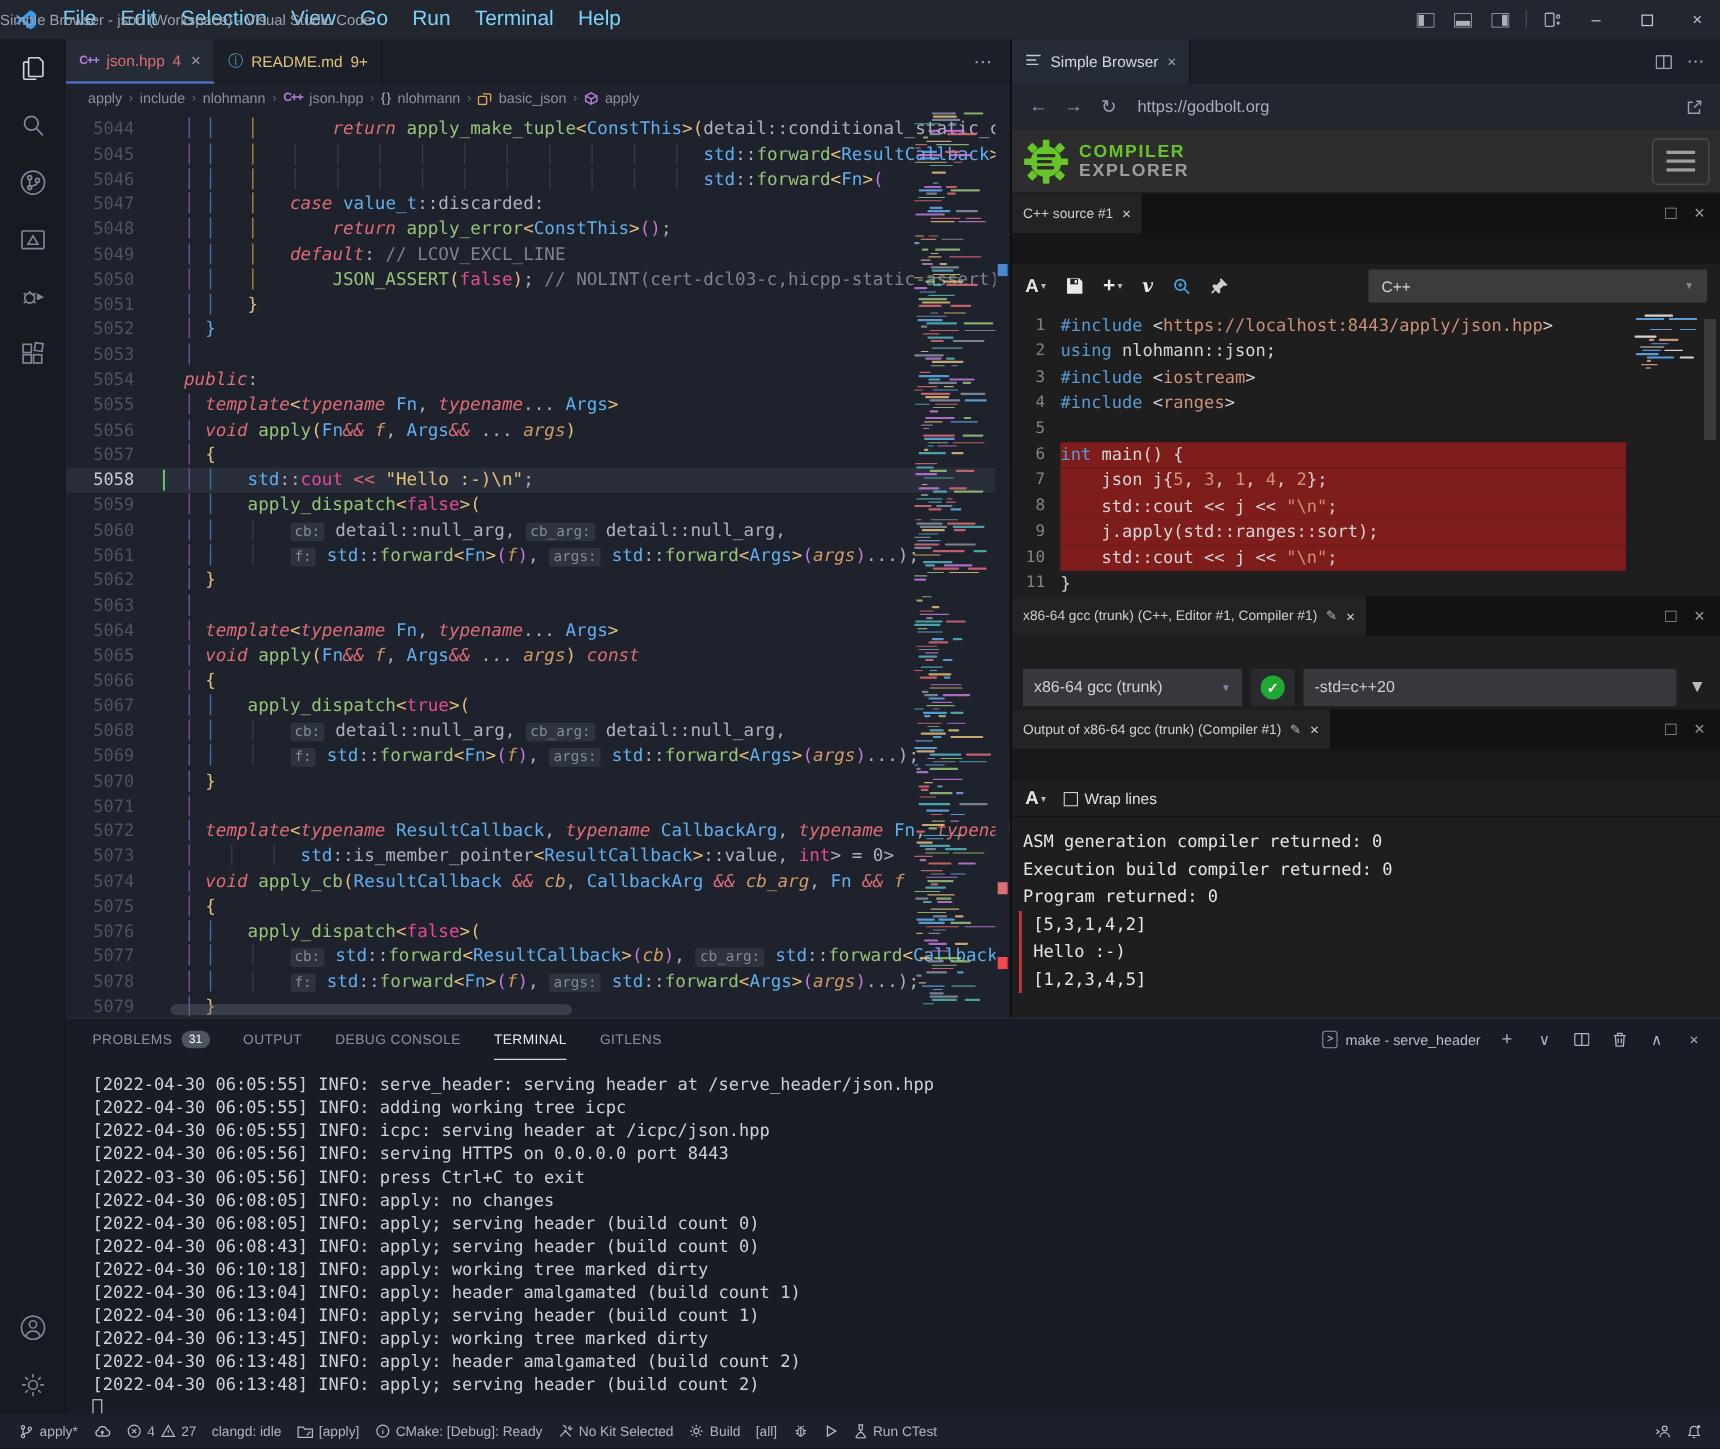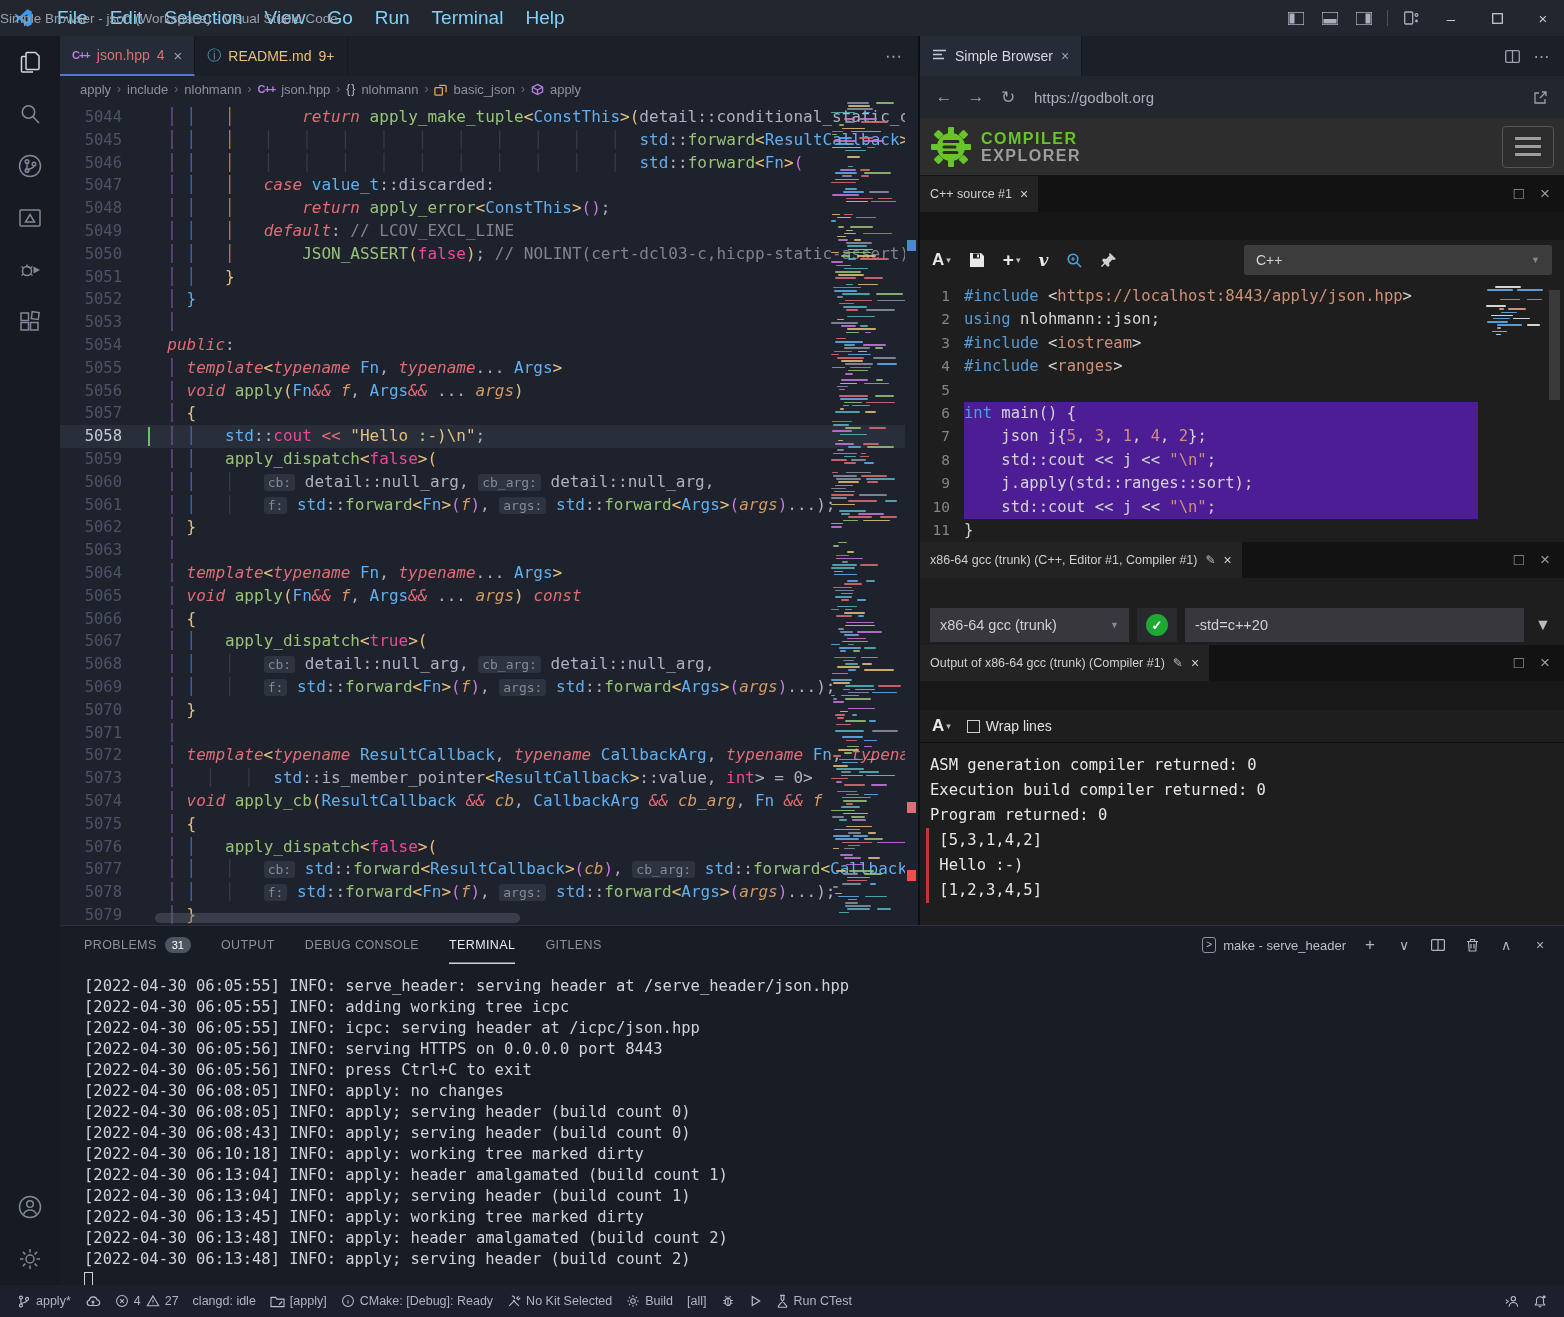--- a/index.html
+++ b/index.html
@@ -79,21 +79,21 @@
   .gl-x{color:#cfcfcf;font-size:14px}
   .gl-right{margin-left:auto;display:flex;align-items:center;gap:16px;padding-right:14px;color:#9a9a9a;font-size:17px}
   .srcpad{height:28px;background:#161616}
   .gtoolbar{height:40px;background:#1e1e1e;display:flex;align-items:center;gap:18px;padding:0 12px}
   .gt-ic{color:#e8e8e8;display:flex;align-items:center;gap:2px;font-size:16px}
   .gt-A{font-weight:bold;font-size:17px}
   .caret{font-size:9px;color:#bbb}
   .lang-sel{margin-left:auto;background:#3c3c3c;color:#d4d4d4;font-size:14px;height:30px;display:flex;align-items:center;padding:0 12px;border-radius:2px;width:308px;justify-content:space-between}
   .gbeditor{height:262px;background:#1e1e1e;position:relative;padding-top:5px;overflow:hidden}
   .grow{display:flex;height:23.4px;line-height:23.4px;font-family:"DejaVu Sans Mono",monospace;font-size:15.5px;white-space:pre;position:relative}
-  .grow.hl .glc{background:#4c1d95}
+  .grow.hl .glc{background:#7f1d1d}
   .gln{width:44px;text-align:right;padding-right:14px;color:#858585;flex:none;font-size:14.5px}
   .glc{flex:1;overflow:hidden;margin-right:86px}
   .tk-gk{color:#569cd6}.tk-gw{color:#d4d4d4}.tk-gs{color:#ce9178}.tk-gn{color:#ce9178}
   .tk-gl{color:#ce9178;}
   .gbminimap{position:absolute;top:6px;right:26px;width:52px}
   .gbvscroll{position:absolute;top:10px;right:4px;width:11px;height:110px;background:#3a3a3a}
   .comp-gap{height:27px;background:#1e1e1e}
   .comprow{height:40px;background:#1e1e1e;display:flex;align-items:center;padding:0 10px;gap:8px}
   .csel{background:#37373d;color:#cfd0d4;height:34px;display:flex;align-items:center;justify-content:space-between;padding:0 10px;font-size:14.5px}
   .csel.name{width:199px}
@@ -1395,21 +1395,21 @@
       <span class="p-ric">∧</span>
       <span class="p-ric">×</span>
     </div>
   </div>
   <div class="termwrap">
     <div>
         <div class="trow">[2022-04-30 06:05:55] INFO: serve_header: serving header at /serve_header/json.hpp</div>
         <div class="trow">[2022-04-30 06:05:55] INFO: adding working tree icpc</div>
         <div class="trow">[2022-04-30 06:05:55] INFO: icpc: serving header at /icpc/json.hpp</div>
         <div class="trow">[2022-04-30 06:05:56] INFO: serving HTTPS on 0.0.0.0 port 8443</div>
-        <div class="trow">[2022-04-30 06:05:56] INFO: press Ctrl+C to exit</div>
+        <div class="trow">[2022-03-30 06:05:56] INFO: press Ctrl+C to exit</div>
         <div class="trow">[2022-04-30 06:08:05] INFO: apply: no changes</div>
         <div class="trow">[2022-04-30 06:08:05] INFO: apply; serving header (build count 0)</div>
         <div class="trow">[2022-04-30 06:08:43] INFO: apply; serving header (build count 0)</div>
         <div class="trow">[2022-04-30 06:10:18] INFO: apply: working tree marked dirty</div>
         <div class="trow">[2022-04-30 06:13:04] INFO: apply: header amalgamated (build count 1)</div>
         <div class="trow">[2022-04-30 06:13:04] INFO: apply; serving header (build count 1)</div>
         <div class="trow">[2022-04-30 06:13:45] INFO: apply: working tree marked dirty</div>
         <div class="trow">[2022-04-30 06:13:48] INFO: apply: header amalgamated (build count 2)</div>
         <div class="trow">[2022-04-30 06:13:48] INFO: apply; serving header (build count 2)</div>
       </div>

